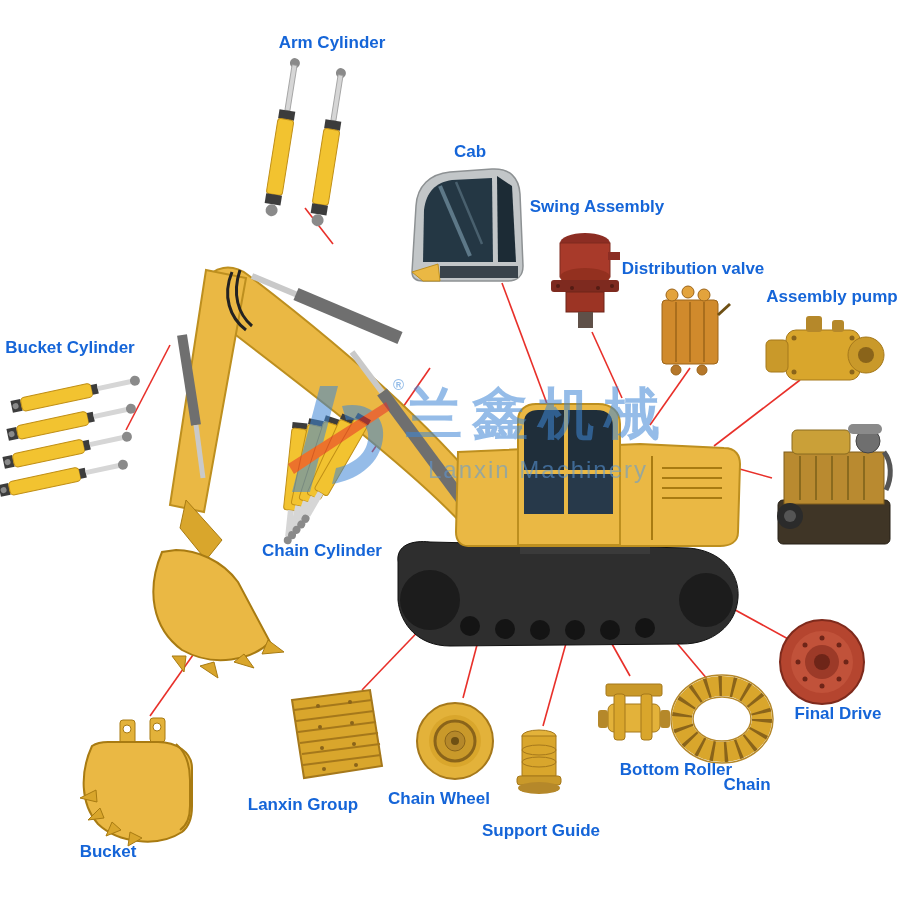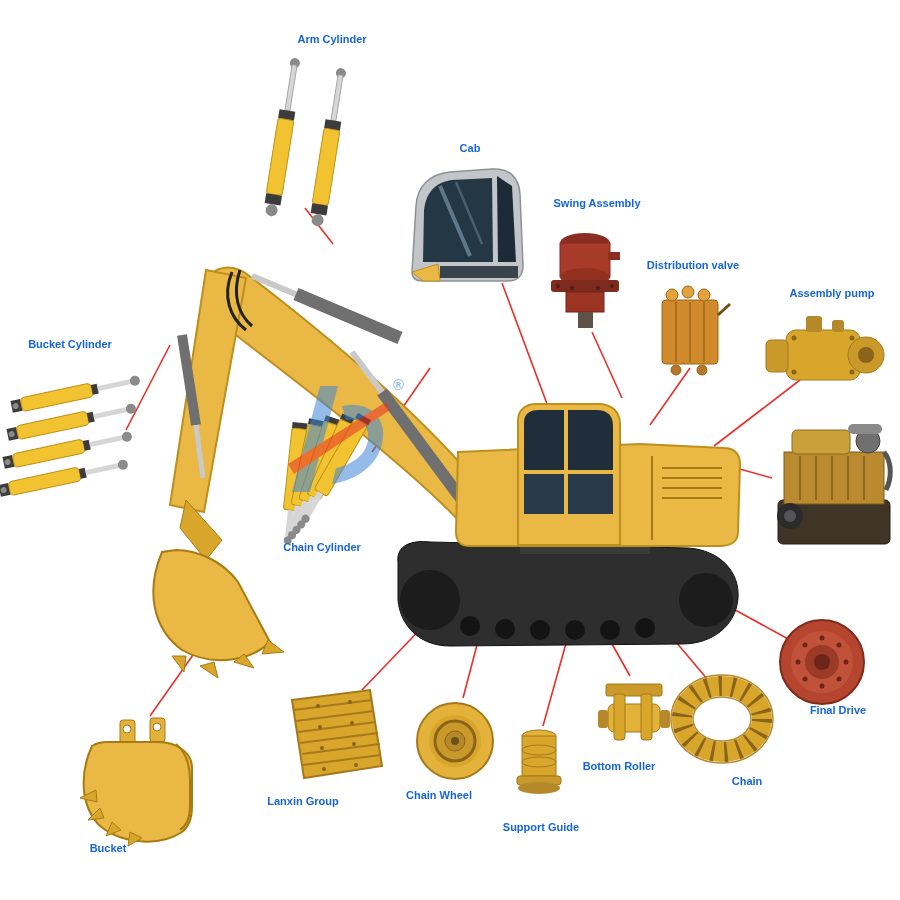--- a/index.html
+++ b/index.html
@@ -1,19 +1,19 @@
 <!DOCTYPE html>
 <html><head>
 <meta charset="utf-8">
 <style>
   html,body{margin:0;padding:0;background:#ffffff;}
   .canvas{position:relative;width:900px;height:900px;background:#ffffff;overflow:hidden;
           font-family:"Liberation Sans",sans-serif;}
   .art{position:absolute;left:0;top:0;}
-  .label{position:absolute;transform:translateX(-50%);font-weight:bold;font-size:11px;
+  .label{position:absolute;transform:translateX(-50%);font-weight:bold;font-size:17px;
          color:#1565d8;white-space:nowrap;}
   .watermark{position:absolute;left:286px;top:380px;display:flex;align-items:flex-start;
              gap:16px;opacity:.55;pointer-events:none;}
   .wm-logo{position:relative;width:104px;height:118px;}
   .wm-reg{position:absolute;right:-14px;top:-4px;font-size:15px;color:#3f87d6;font-weight:bold;}
   .wm-text{padding-top:6px;text-align:center;}
   .wm-cn{font-size:56px;font-weight:bold;color:#3f87d6;letter-spacing:10px;line-height:1;
          font-family:"DejaVu Sans",sans-serif;}
   .wm-en{margin-top:14px;font-size:24px;color:#5a9ade;letter-spacing:2px;}
 </style>
@@ -339,29 +339,33 @@
 
   <div class="watermark">
     <div class="wm-logo">
       <svg width="104" height="118" viewBox="0 0 104 118">
         <path d="M34,6 L52,6 L24,112 L6,112 Z" fill="#3f87d6"></path>
         <path d="M56,26 C86,20 102,40 96,64 C91,86 70,100 46,104 L50,88 C68,84 80,74 82,60 C84,46 74,38 60,40 Z" fill="#3f87d6"></path>
         <path d="M2,84 L100,22 L104,30 L8,94 Z" fill="#e8302a"></path>
       </svg>
       <span class="wm-reg">®</span>
     </div>
+    <div class="wm-text">
+      <div class="wm-cn">兰鑫机械</div>
+      <div class="wm-en">Lanxin Machinery</div>
+    </div>
   </div>
 
   <div class="label" style="left:332px;top:33px">Arm Cylinder</div>
   <div class="label" style="left:470px;top:142px">Cab</div>
   <div class="label" style="left:597px;top:197px">Swing Assembly</div>
   <div class="label" style="left:693px;top:259px">Distribution valve</div>
   <div class="label" style="left:832px;top:287px">Assembly pump</div>
   <div class="label" style="left:70px;top:338px">Bucket Cylinder</div>
   <div class="label" style="left:322px;top:541px">Chain Cylinder</div>
   <div class="label" style="left:838px;top:704px">Final Drive</div>
   <div class="label" style="left:747px;top:775px">Chain</div>
-  <div class="label" style="left:619px;top:760px">Bottom Roller</div>
+  <div class="label" style="left:676px;top:760px">Bottom Roller</div>
   <div class="label" style="left:303px;top:795px">Lanxin Group</div>
   <div class="label" style="left:439px;top:789px">Chain Wheel</div>
   <div class="label" style="left:541px;top:821px">Support Guide</div>
   <div class="label" style="left:108px;top:842px">Bucket</div>
 </div>
 
 </body></html>

